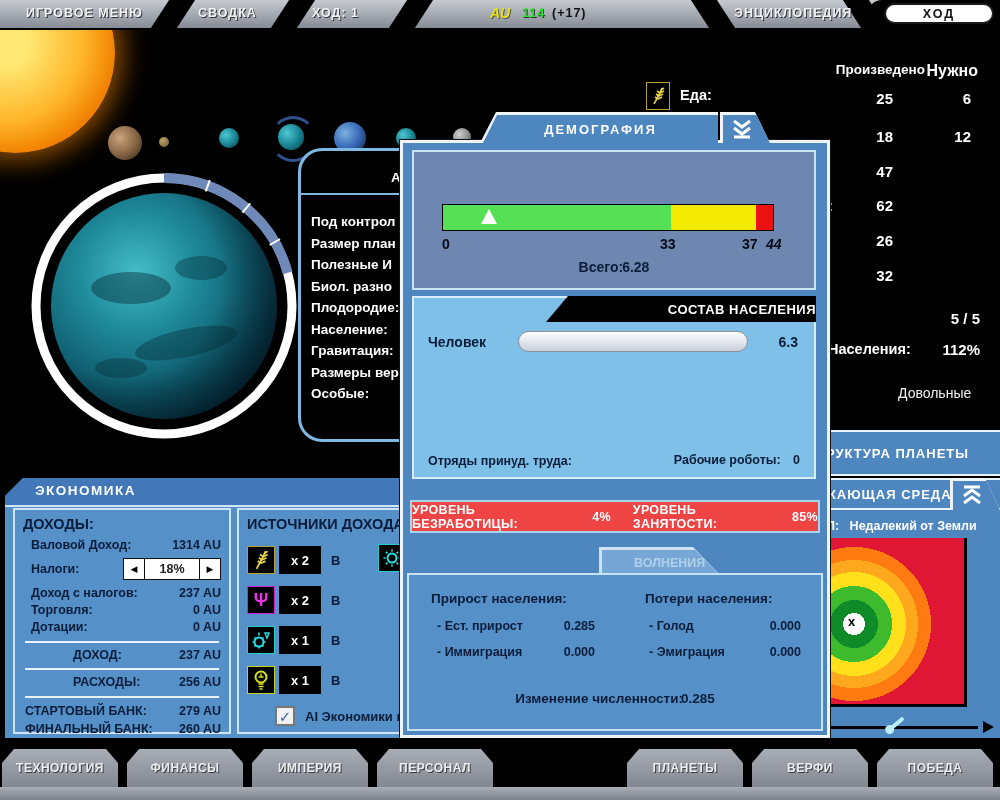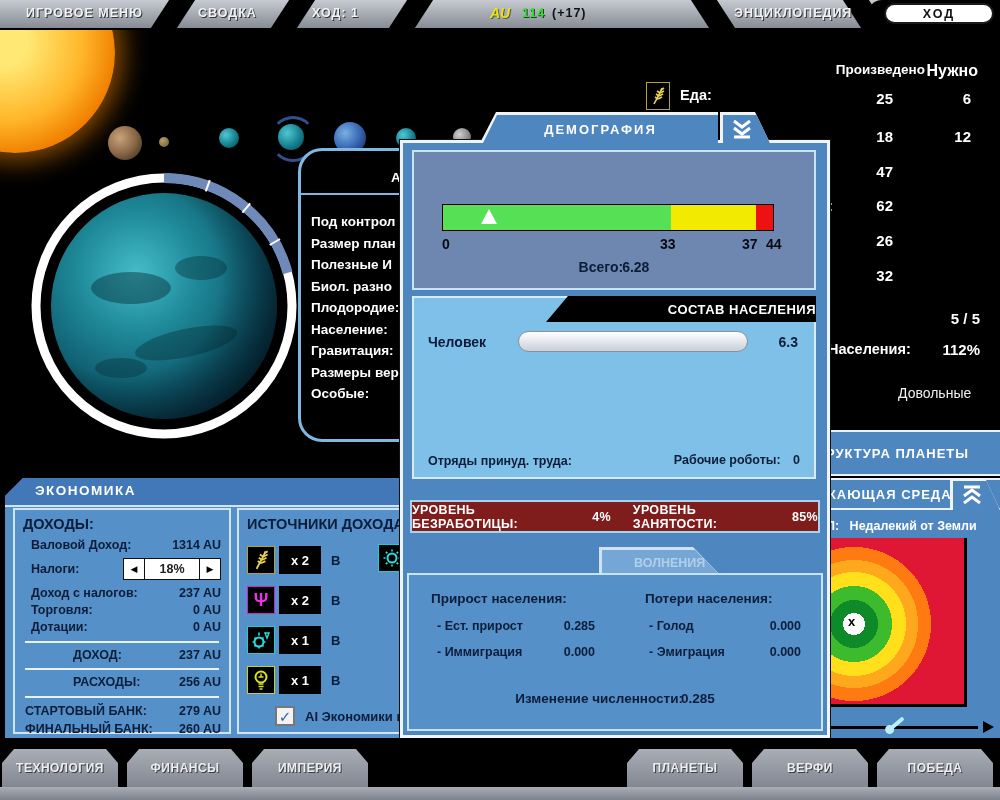--- a/index.html
+++ b/index.html
@@ -55,21 +55,21 @@
   .dtab-outer{position:absolute;background:#f0f4f8;clip-path:polygon(16px 0,100% 0,100% 100%,0 100%);z-index:11;}
   .dtab-inner{position:absolute;left:3px;top:3px;right:0;bottom:0;background:#4e86c0;clip-path:polygon(14px 0,100% 0,100% 100%,0 100%);
               display:flex;align-items:center;justify-content:center;}
   .black-head{position:absolute;background:#000;color:#fff;font-weight:bold;font-size:13px;display:flex;align-items:center;letter-spacing:.5px;white-space:nowrap;}
   #curpop{position:absolute;left:9px;top:7px;width:404px;height:140px;background:#6d87b0;border:2px solid #c8e4f4;box-sizing:border-box;}
   #popbar{position:absolute;left:28px;top:52px;width:332px;height:27px;border:1.5px solid #000;box-sizing:border-box;display:flex;}
   .bar-tick{position:absolute;top:84px;font-size:14px;font-weight:bold;color:#0a0a14;}
   #comp{position:absolute;left:9px;top:153px;width:404px;height:183px;background:#7fc0e8;border:2px solid #d8ecf8;box-sizing:border-box;}
   .pill{position:absolute;height:21px;border-radius:11px;border:1.5px solid #8a8f98;
         background:linear-gradient(#ffffff,#e6e9ef 45%,#c9ced8);box-sizing:border-box;}
-  #employ{position:absolute;left:7px;top:357px;width:410px;height:33px;background:#7f1d1d;border:2px solid #a8d4ec;box-sizing:border-box;
+  #employ{position:absolute;left:7px;top:357px;width:410px;height:33px;background:#ef4444;border:2px solid #a8d4ec;box-sizing:border-box;
           display:flex;align-items:center;justify-content:center;gap:12px;}
   .emp-txt{color:#fff;font-weight:bold;font-size:12.5px;letter-spacing:.3px;}
   .ctab-outer{position:absolute;clip-path:polygon(0 0,calc(100% - 28px) 0,100% 100%,0 100%);}
   .ctab-inner{position:absolute;left:3px;top:3px;right:0;bottom:0;clip-path:polygon(0 0,calc(100% - 26px) 0,100% 100%,0 100%);
               display:flex;align-items:center;padding-left:14px;box-sizing:border-box;}
   #changes{position:absolute;left:4px;top:430px;width:416px;height:158px;background:#5590c8;border:2px solid #c8e4f4;box-sizing:border-box;}
   .chg-label{position:absolute;font-size:12.5px;font-weight:bold;color:#0c1d3a;white-space:nowrap;}
   .chg-val{position:absolute;font-size:12.5px;font-weight:bold;color:#0c1d3a;width:58px;text-align:right;}
   
   #botblack{left:0;top:738px;width:1000px;height:62px;background:#000;z-index:20;}
@@ -330,21 +330,21 @@
     <div id="curpop">
       <div id="popbar">
         <div style="width:69%;background:#55e055;"></div>
         <div style="width:26%;background:#f2ea00;"></div>
         <div style="width:5%;background:#ee1111;"></div>
         <div style="position:absolute;left:calc(14% - 8px);top:4px;width:0;height:0;border-left:8px solid transparent;border-right:8px solid transparent;border-bottom:15px solid #fff;"></div>
       </div>
       <span class="bar-tick" style="left:28px;">0</span>
       <span class="bar-tick" style="left:246px;">33</span>
       <span class="bar-tick" style="left:328px;">37</span>
-      <span class="bar-tick" style="left:352px;">44</span>
+      <span class="bar-tick" style="left:352px;font-style:italic;">44</span>
       <div style="position:absolute;left:0;top:106px;width:100%;text-align:center;">
         <span class="navy" style="font-size:14px;">Всего:</span><span class="navy" style="font-size:14px;margin-left:-1px;">6.28</span>
       </div>
     </div>
 
     <div id="comp">
       <div class="black-head" style="right:-2px;top:-2px;width:252px;height:26px;clip-path:polygon(22px 0,100% 0,100% 100%,0 100%);justify-content:flex-end;padding-left:18px;">
         <span>СОСТАВ НАСЕЛЕНИЯ</span>
       </div>
       <div class="navy" style="position:absolute;left:14px;top:36px;font-size:14px;">Человек</div>
@@ -409,20 +409,23 @@
     <div id="botbase"></div>
     <div class="btab" style="left:2px;">
         <span>ТЕХНОЛОГИЯ</span>
       </div>
     <div class="btab" style="left:127px;">
         <span>ФИНАНСЫ</span>
       </div>
     <div class="btab" style="left:252px;">
         <span>ИМПЕРИЯ</span>
       </div>
+    <div class="btab" style="left:377px;">
+        <span>ПЕРСОНАЛ</span>
+      </div>
     <div class="btab" style="left:627px;">
         <span>ПЛАНЕТЫ</span>
       </div>
     <div class="btab" style="left:752px;">
         <span>ВЕРФИ</span>
       </div>
     <div class="btab" style="left:877px;">
         <span>ПОБЕДА</span>
       </div>
   </div>

